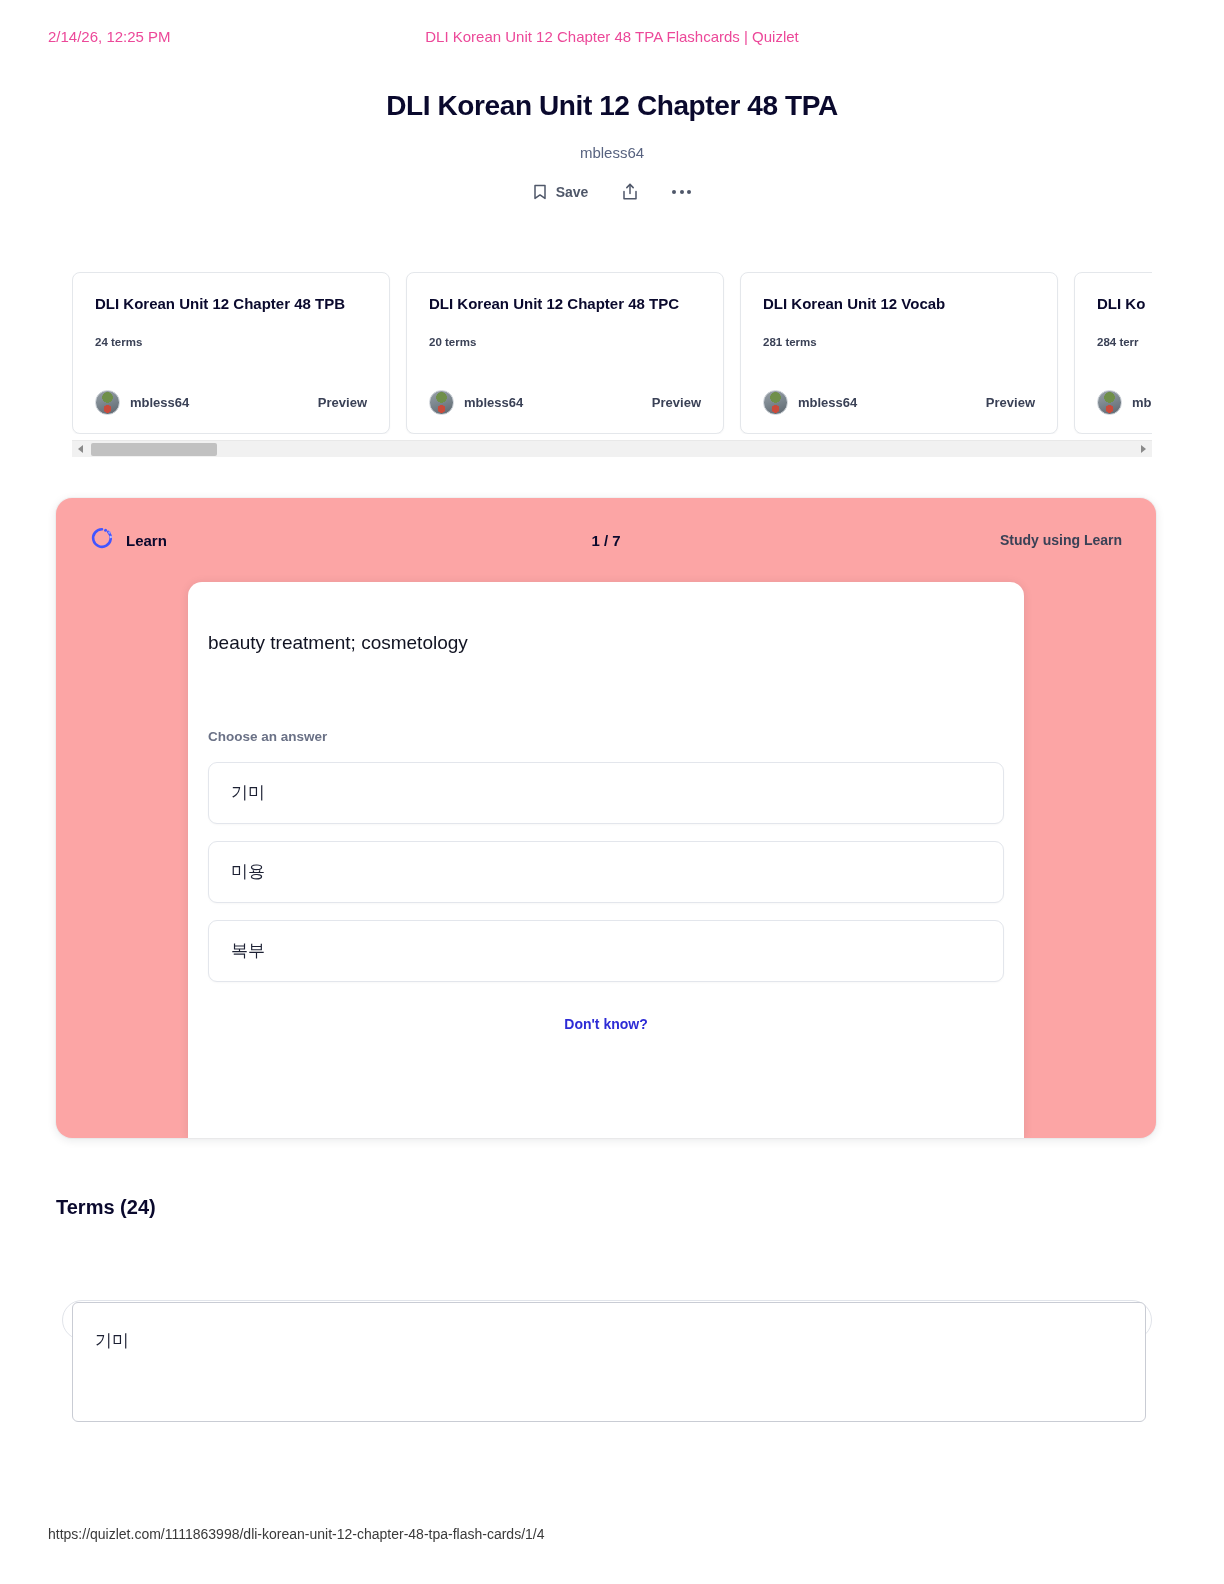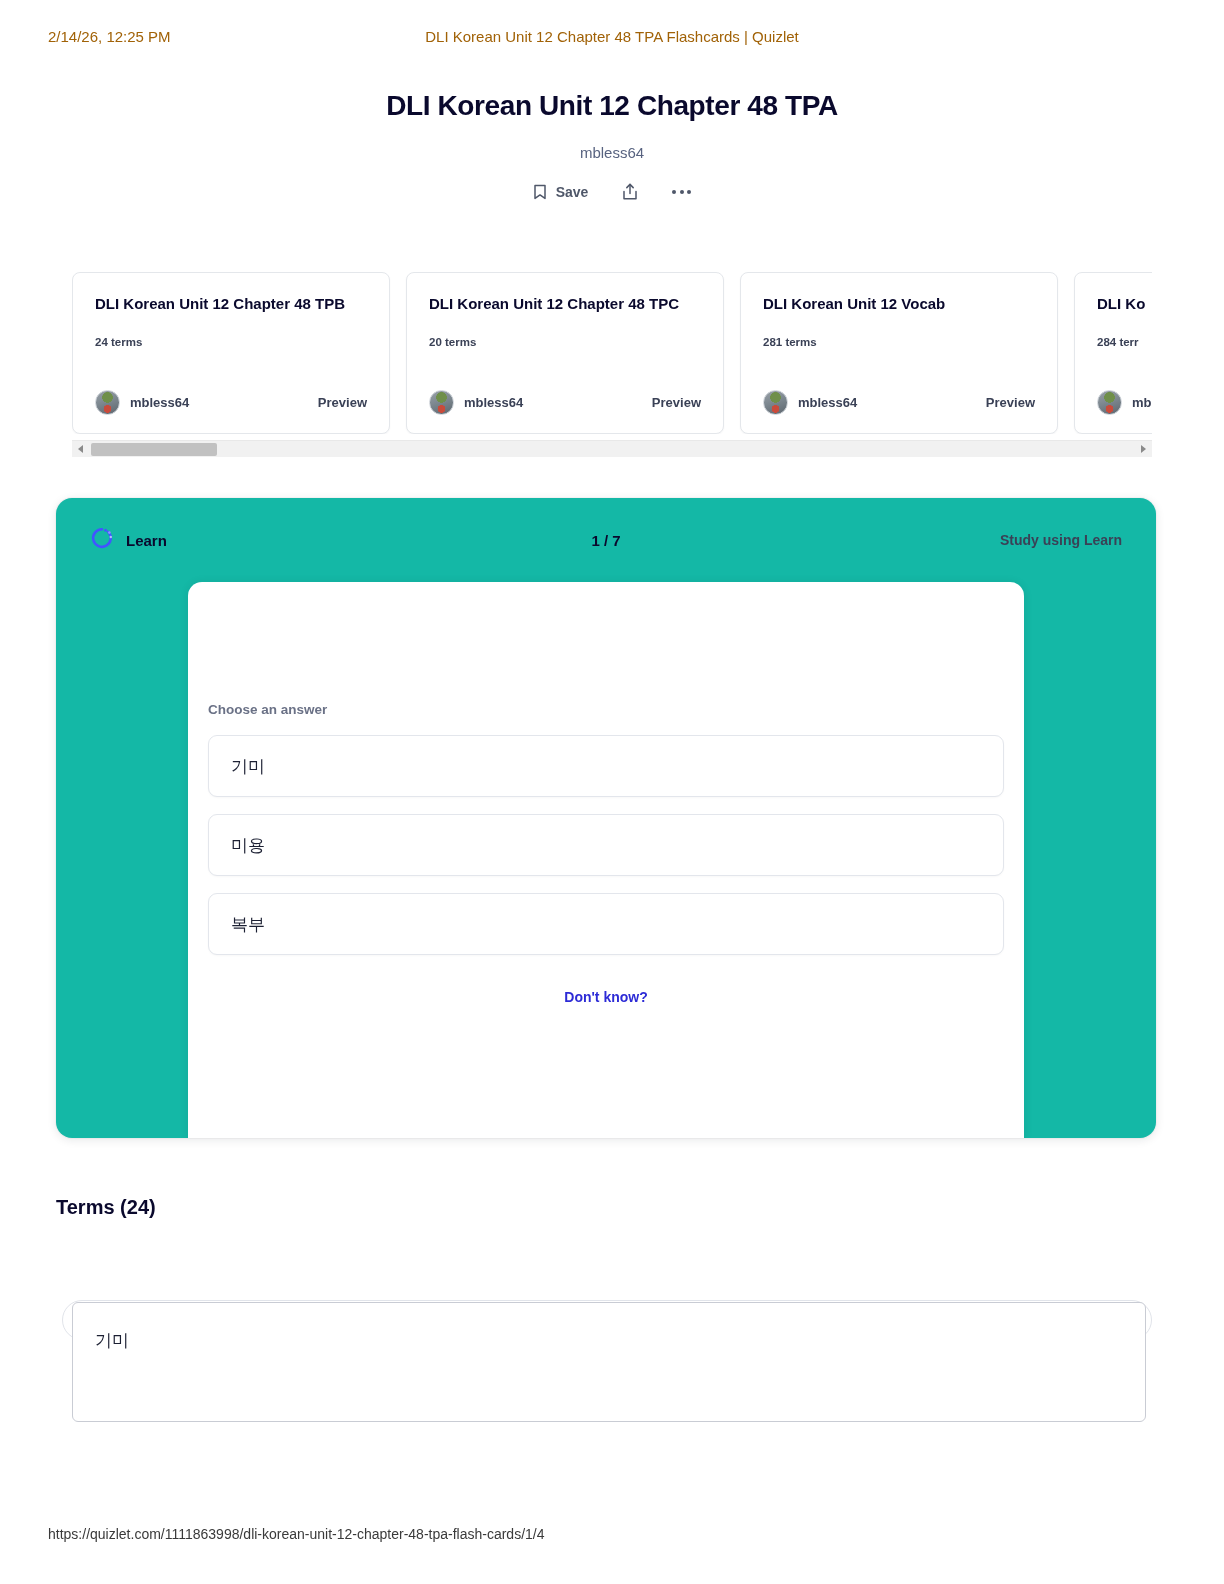--- a/index.html
+++ b/index.html
@@ -18,21 +18,21 @@
   }
 
   
   .print-header {
     position: absolute;
     top: 28px; left: 0; right: 0;
     display: flex;
     align-items: center;
     padding: 0 48px;
     font-size: 15px;
-    color: #a16207;
+    color: #ec4899;
   }
   .print-header .ph-date { white-space: nowrap; }
   .print-header .ph-title {
     position: absolute;
     left: 0; right: 0;
     text-align: center;
     pointer-events: none;
   }
 
   
@@ -190,21 +190,21 @@
     border-radius: 2px;
   }
 
   
   .study-wrap {
     position: absolute;
     top: 498px;
     left: 56px;
     width: 1100px;
     height: 640px;
-    background: #14b8a6;
+    background: #fca5a5;
     border-radius: 16px;
     box-shadow: 0 2px 10px rgba(20,25,40,.10), 0 0 0 1px rgba(20,25,40,.03);
     overflow: hidden;
   }
   .study-bar {
     height: 84px;
     display: flex;
     align-items: center;
     padding: 0 34px;
     position: relative;
@@ -459,20 +459,21 @@
           </svg>
         </span>
         <span class="learn-label">Learn</span>
       </span>
       <span class="progress-count">1 / 7</span>
       <span class="study-using">Study using Learn</span>
     </div>
 
     <div class="question-card">
       <div class="q-inner">
+        <div class="q-prompt">beauty treatment; cosmetology</div>
         <div class="q-subtitle">Choose an answer</div>
         <div class="options">
           <div class="option">기미</div>
           <div class="option">미용</div>
           <div class="option">복부</div>
         </div>
         <div class="dont-know">Don't know?</div>
       </div>
     </div>
   </div>

